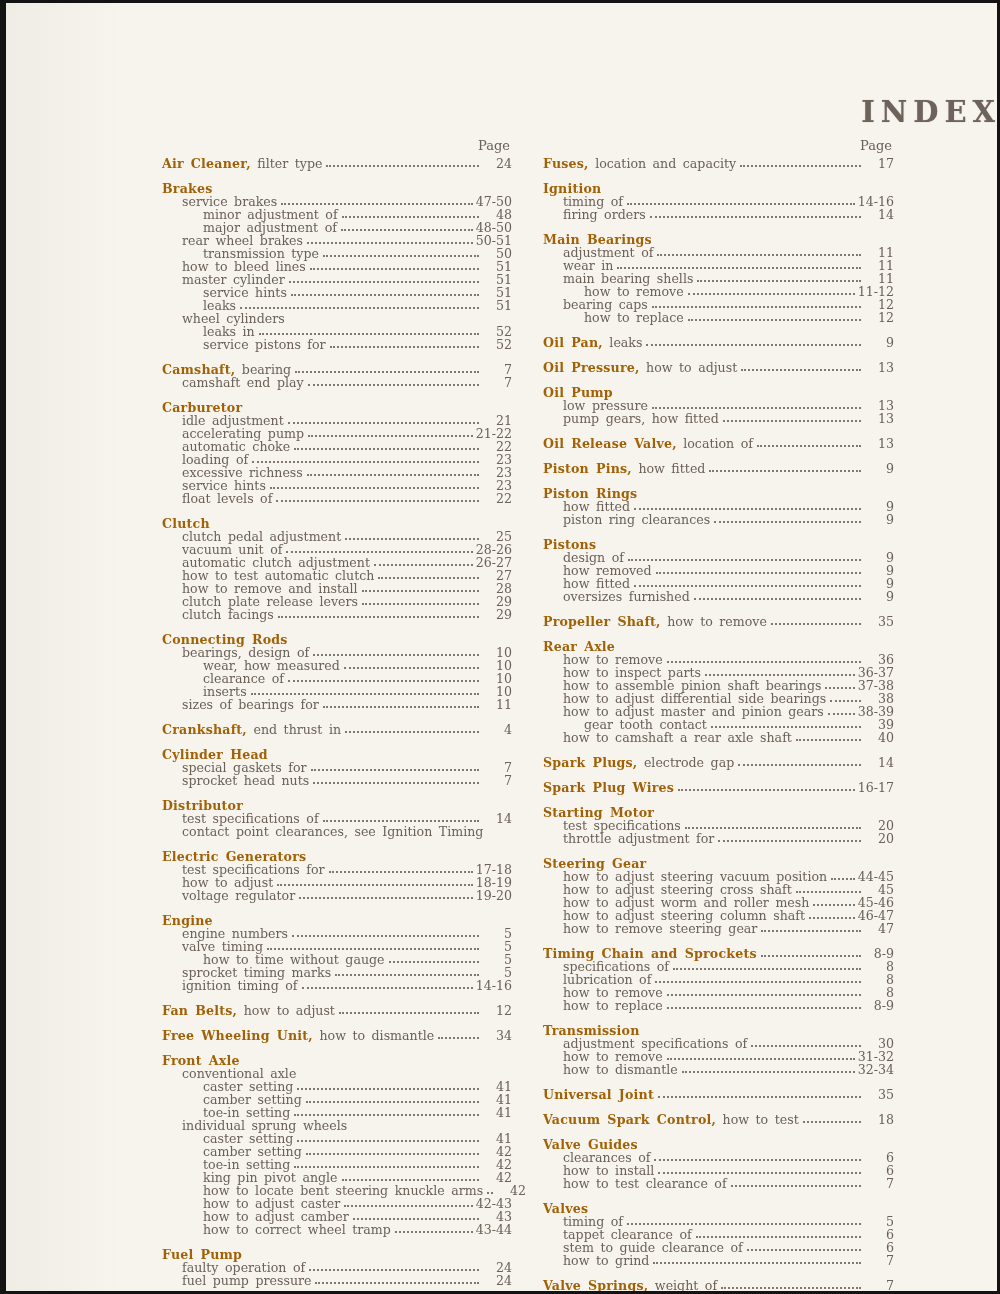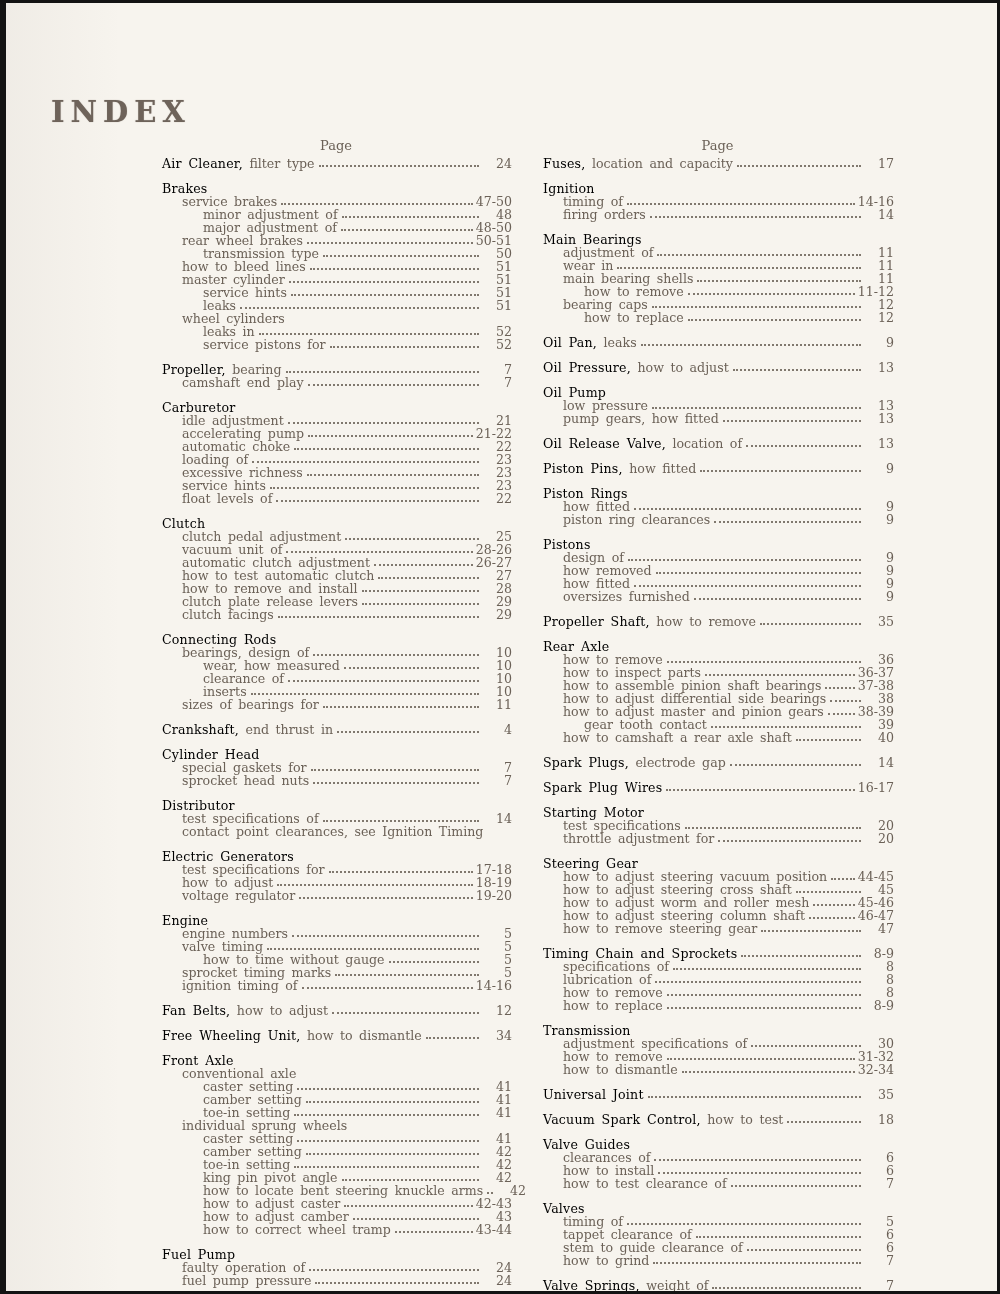--- a/index.html
+++ b/index.html
@@ -20,54 +20,54 @@
   
   .page::before {
     content: "";
     position: absolute; left: 0; top: 0; bottom: 0; width: 115px;
     background: linear-gradient(90deg, rgba(120,110,100,0.06), rgba(120,110,100,0.0));
     pointer-events: none;
   }
   .title {
     position: absolute;
     top: 92px; left: 45px; width: 950px;
-    text-align: left;
+    text-align: right;
     font-size: 29px;
     font-weight: bold;
     letter-spacing: 6px;
     color: #6e635a;
     text-shadow: 0 0 1px rgba(110,99,90,0.55);
   }
   .col {
     position: absolute;
     top: 136px;
     width: 350px;
     color: #6b6157;
     font-size: 12.6px;
     line-height: 13px;
     word-spacing: 2.5px;
   }
   .col-left  { left: 156px; }
   .col-right { left: 537px; width: 351px; }
   .page-label {
-    text-align: center;
+    text-align: right;
     padding-right: 2px;
     margin-bottom: 5px;
     font-size: 13px;
     color: #6b6157;
   }
   .group { margin-top: 12px; }
   .group:first-of-type { margin-top: 0; }
   .row {
     display: flex;
     align-items: baseline;
     white-space: nowrap;
   }
   .row .txt { flex-shrink: 0; }
-  .row .b { font-weight: normal; color: #000000; letter-spacing: 0.2px; }
+  .row .b { font-weight: bold; color: #a16207; letter-spacing: 0.2px; }
   .ind0 { padding-left: 0; }
   .ind1 { padding-left: 20px; }
   .ind2 { padding-left: 41px; }
   .lead {
     flex: 1 1 auto;
     border-bottom: 2px dotted rgba(107,97,87,0.85);
     margin: 0 3px 0 4px;
     align-self: flex-end;
     height: 0;
     margin-bottom: 3px;
@@ -153,21 +153,21 @@
             <span class="num">52</span>
           </div>
           <div class="row ind2">
             <span class="txt">service pistons for</span>
             <span class="lead"></span>
             <span class="num">52</span>
           </div>
         </div>
         <div class="group">
           <div class="row ind0">
-            <span class="txt"><span class="b">Propeller,</span> bearing</span>
+            <span class="txt"><span class="b">Camshaft,</span> bearing</span>
             <span class="lead"></span>
             <span class="num">7</span>
           </div>
           <div class="row ind1">
             <span class="txt">camshaft end play</span>
             <span class="lead"></span>
             <span class="num">7</span>
           </div>
         </div>
         <div class="group">

